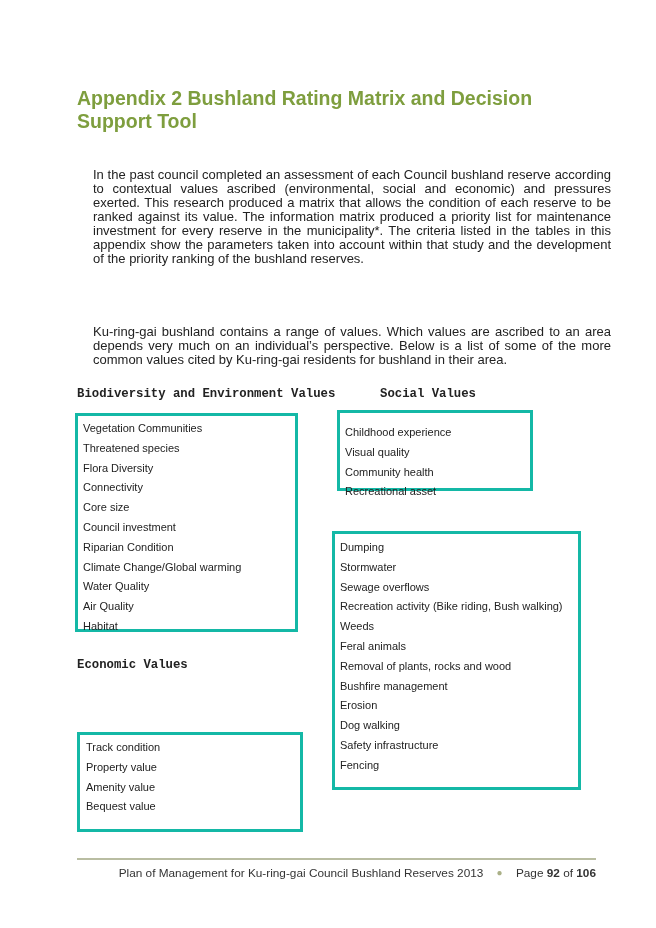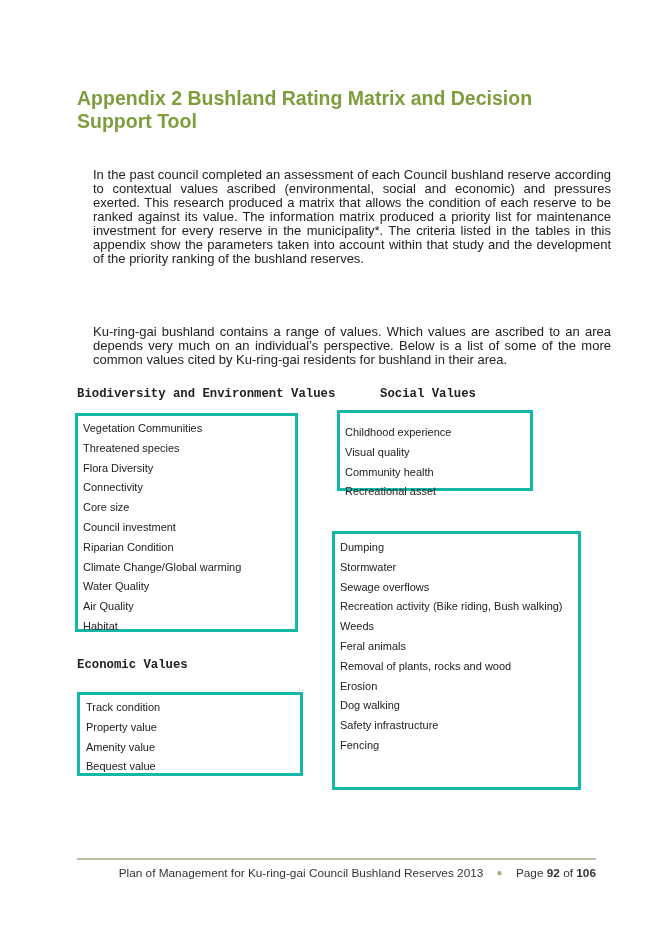--- a/index.html
+++ b/index.html
@@ -15,21 +15,21 @@
   .box { position: absolute; border: 3px solid #14b8a6; box-sizing: border-box; background: #fff; }
   .box ul { list-style: none; margin: 0; padding: 0; }
   .box li { font-size: 11px; line-height: 19.8px; height: 19.8px; padding-left: 5px; white-space: nowrap; }
   #bio-head { left: 77px; top: 387px; }
   #bio-box { left: 75px; top: 413px; width: 223px; height: 219px; padding-top: 3px; }
   #soc-head { left: 380px; top: 387px; }
   #soc-box { left: 337px; top: 410px; width: 196px; height: 81px; padding-top: 10px; }
   #pre-head { left: 344px; top: 535px; }
   #pre-box { left: 332px; top: 531px; width: 249px; height: 259px; padding-top: 4px; }
   #eco-head { left: 77px; top: 658px; }
-  #eco-box { left: 77px; top: 692px; width: 226px; height: 84px; padding-top: 3px; }
+  #eco-box { left: 77px; top: 732px; width: 226px; height: 100px; padding-top: 3px; }
   #eco-box li { padding-left: 6px; }
   .footer-rule { position: absolute; left: 77px; top: 858px; width: 519px; height: 2px; background: #b9bda2; }
   .footer { position: absolute; left: 77px; top: 866px; width: 519px; text-align: right;
             font-size: 11.8px; color: #333; white-space: nowrap; }
   .footer .dot { color: #aab087; margin: 0 10px; font-size: 10px; position: relative; top: -1px; }
   .footer b { font-weight: bold; }
 </style>
 </head>
 <body>
 
@@ -68,20 +68,21 @@
 <h3 class="sec-head" id="pre-head">Pressures</h3>
 <div class="box" id="pre-box">
   <ul>
       <li>Dumping</li>
       <li>Stormwater</li>
       <li>Sewage overflows</li>
       <li>Recreation activity (Bike riding, Bush walking)</li>
       <li>Weeds</li>
       <li>Feral animals</li>
       <li>Removal of plants, rocks and wood</li>
+      <li>Bushfire management</li>
       <li>Erosion</li>
       <li>Dog walking</li>
       <li>Safety infrastructure</li>
       <li>Fencing</li>
     </ul>
 </div>
 
 <h3 class="sec-head" id="eco-head">Economic Values</h3>
 <div class="box" id="eco-box">
   <ul>

